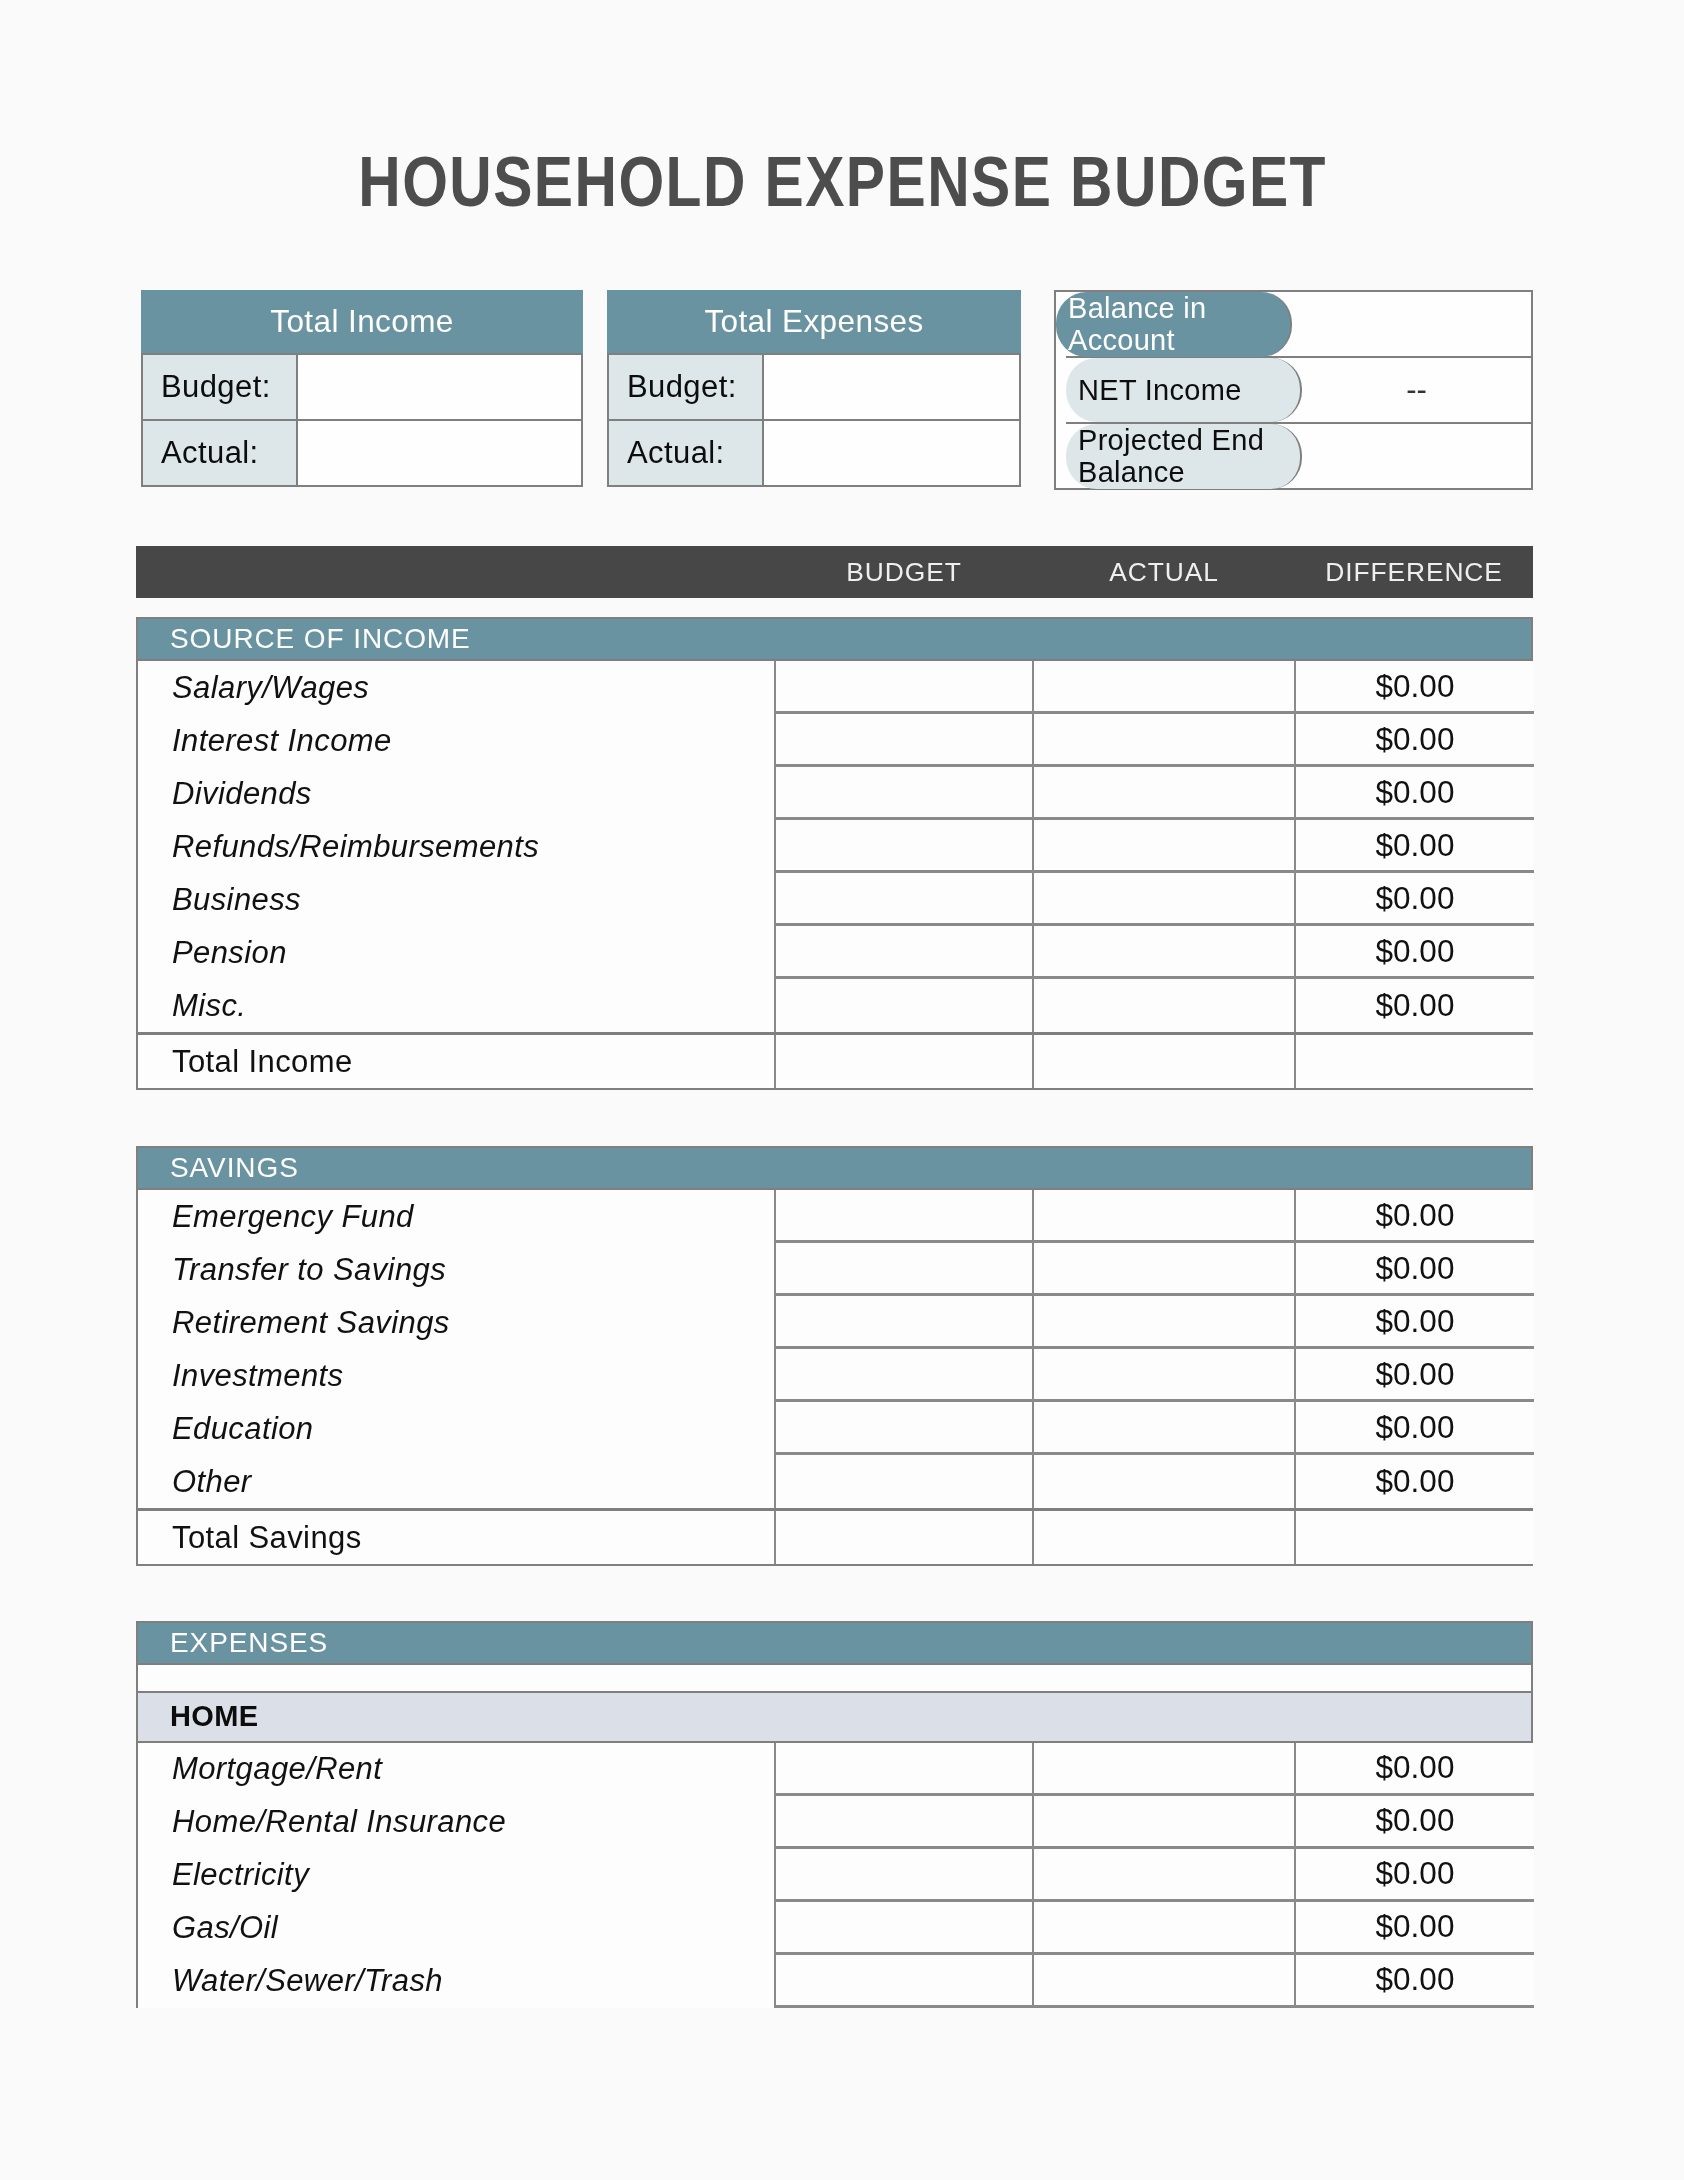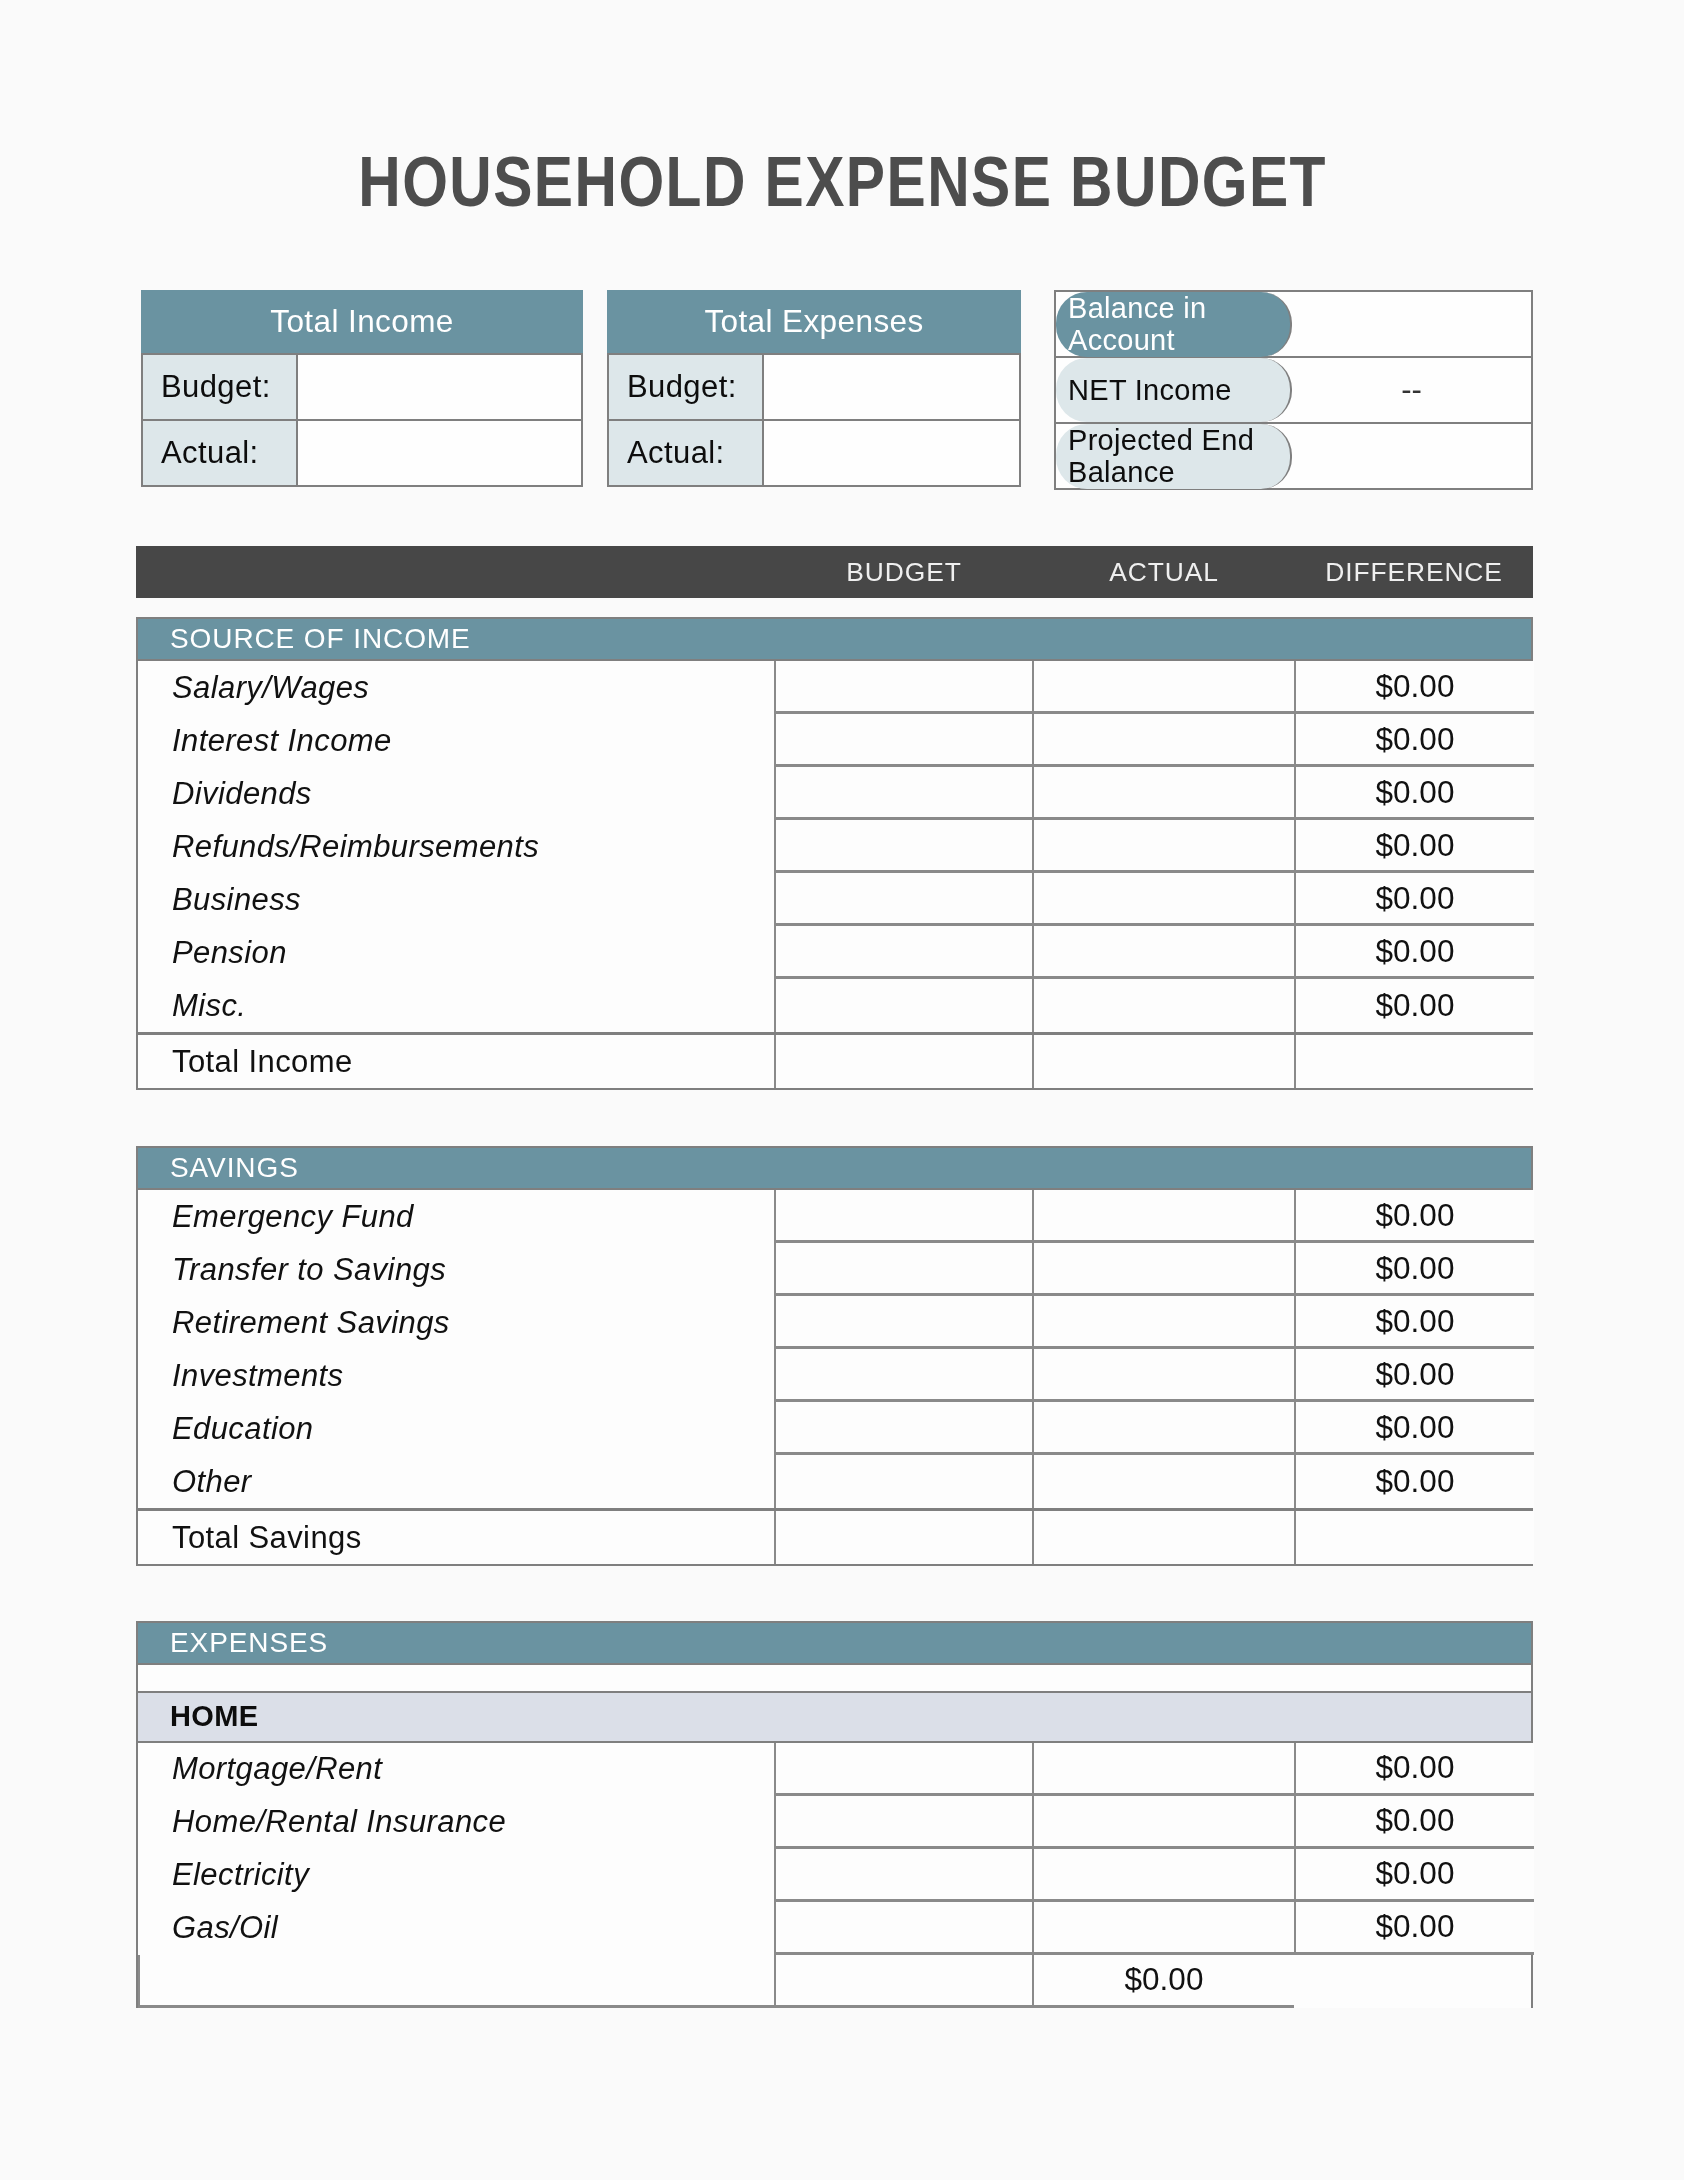--- a/index.html
+++ b/index.html
@@ -33,21 +33,21 @@
     background:#dde7ea;border-right:2.6px solid #7f7f7f;
     display:flex;align-items:center;padding-left:18px;
     font-size:31px;color:#0d0d0d;letter-spacing:0.4px;
   }
   .sum-val{background:#fefefe;}
 
   #box-balance{
     left:1054px;width:475px;border:2.6px solid #7f7f7f;background:#fefefe;
   }
   .bal-row{display:grid;grid-template-columns:236px 1fr;height:64px;}
-  .bal-row + .bal-row{border-top:2.6px solid #7f7f7f;}
+  .bal-row + .bal-row{border-top:2.6px solid #7f7f7f;margin-left:10px;}
   .bal-label{
     border-right:2.6px solid #7f7f7f;display:flex;align-items:center;
     padding:0 12px;font-size:29px;line-height:1.12;letter-spacing:0.3px;border-radius:31px;
   }
   .bal-label.teal{background:#6a93a1;color:#ffffff;}
   .bal-label.light{background:#dde7ea;color:#0d0d0d;}
   .bal-val{display:flex;align-items:center;justify-content:center;font-size:31px;color:#333;}
 
   
   .colhead{
@@ -270,19 +270,20 @@
     <div class="c val-c"></div>
     <div class="c val-c diff-c">$0.00</div>
   </div>
       <div class="row item">
     <div class="c label-c">Gas/Oil</div>
     <div class="c val-c"></div>
     <div class="c val-c"></div>
     <div class="c val-c diff-c">$0.00</div>
   </div>
       <div class="row item last">
+    <div class="c label-c">Water/Sewer/Trash</div>
     <div class="c val-c"></div>
     <div class="c val-c"></div>
     <div class="c val-c diff-c">$0.00</div>
   </div>
     </div>
 </div>
 
 
 </body></html>

